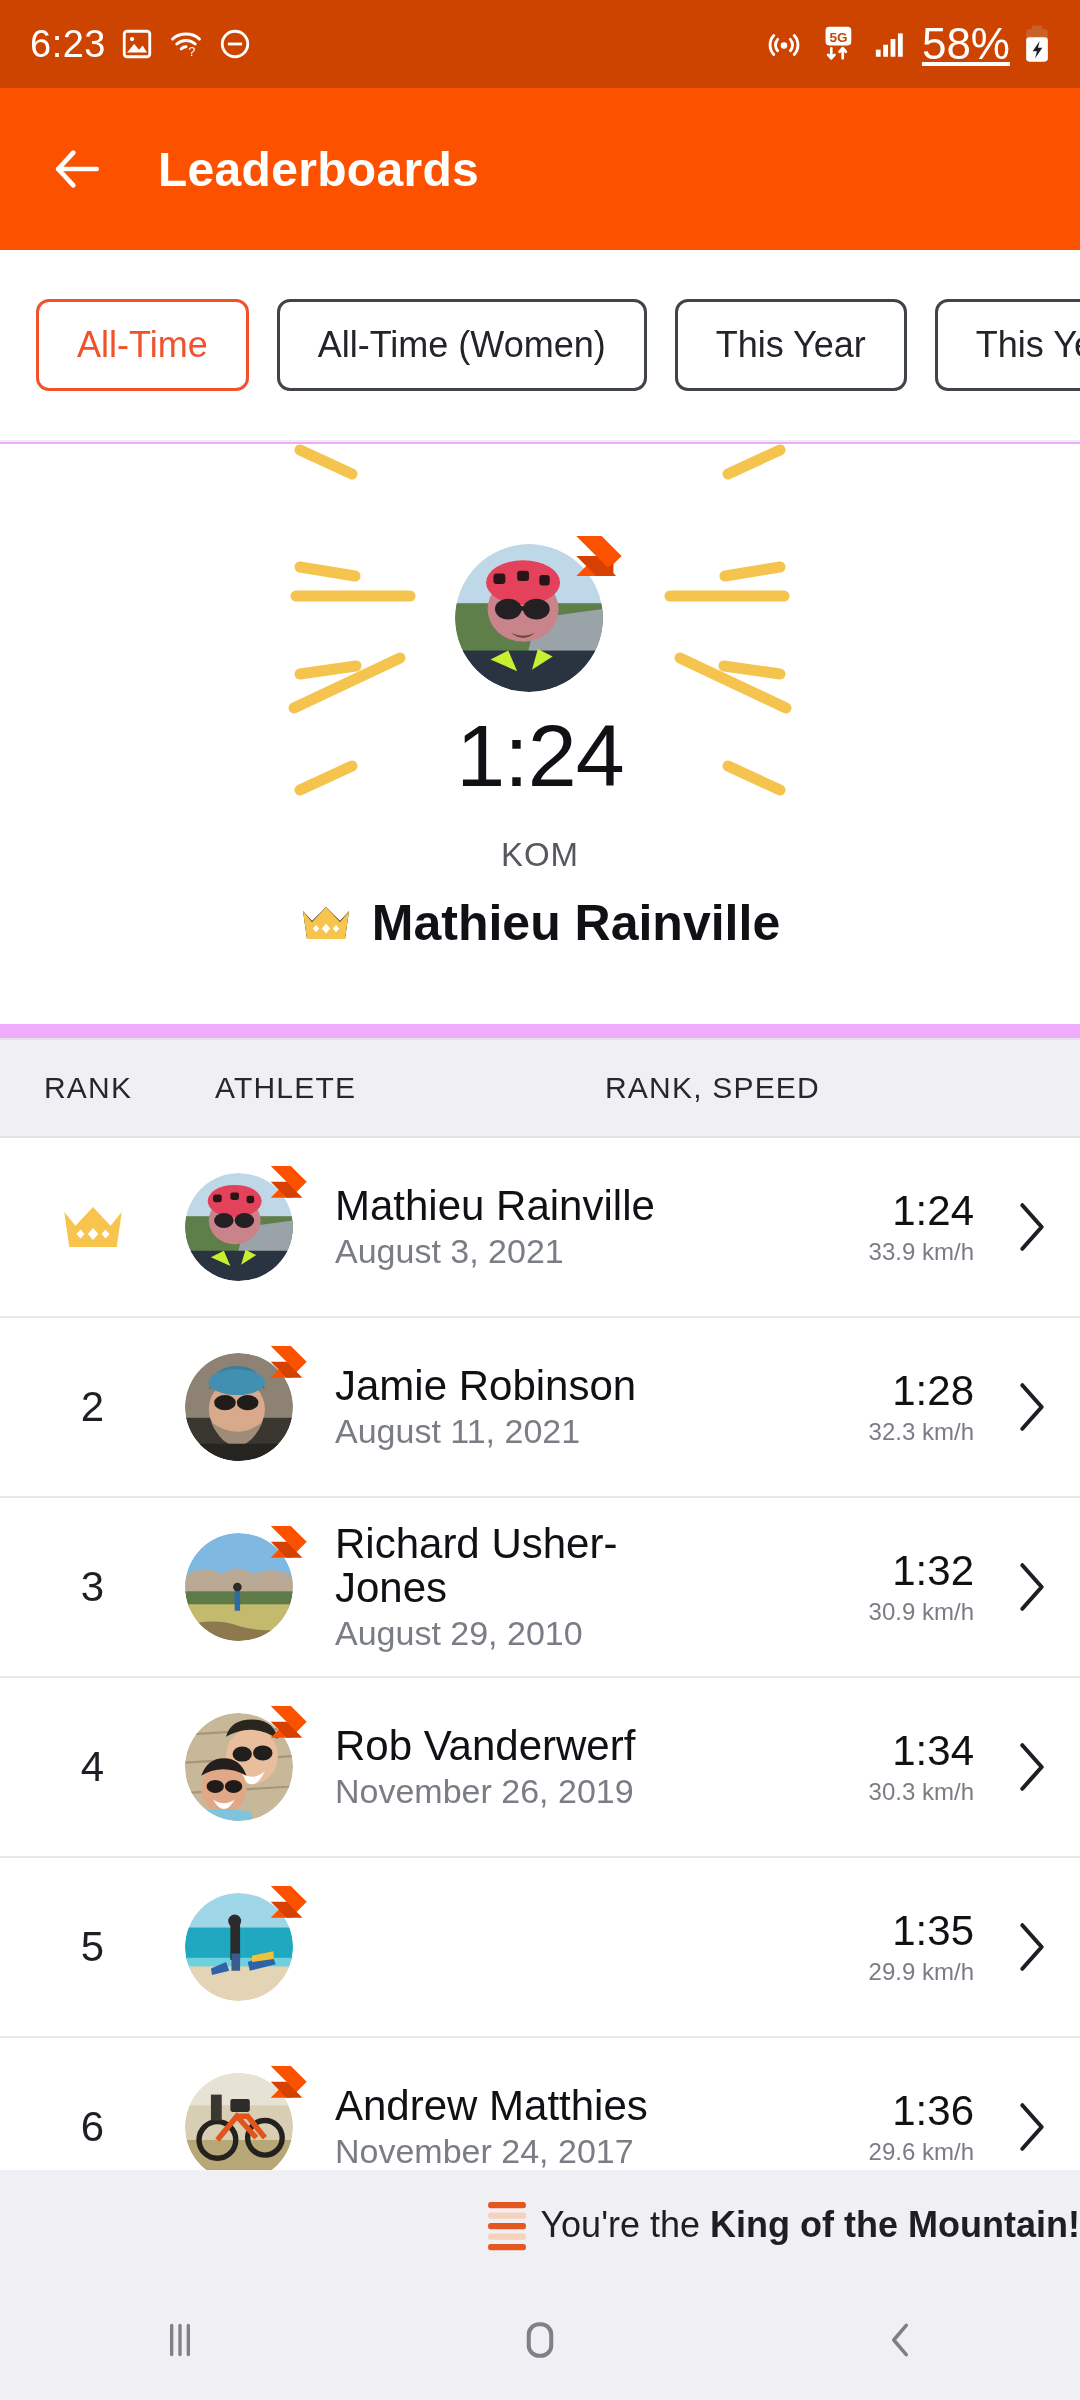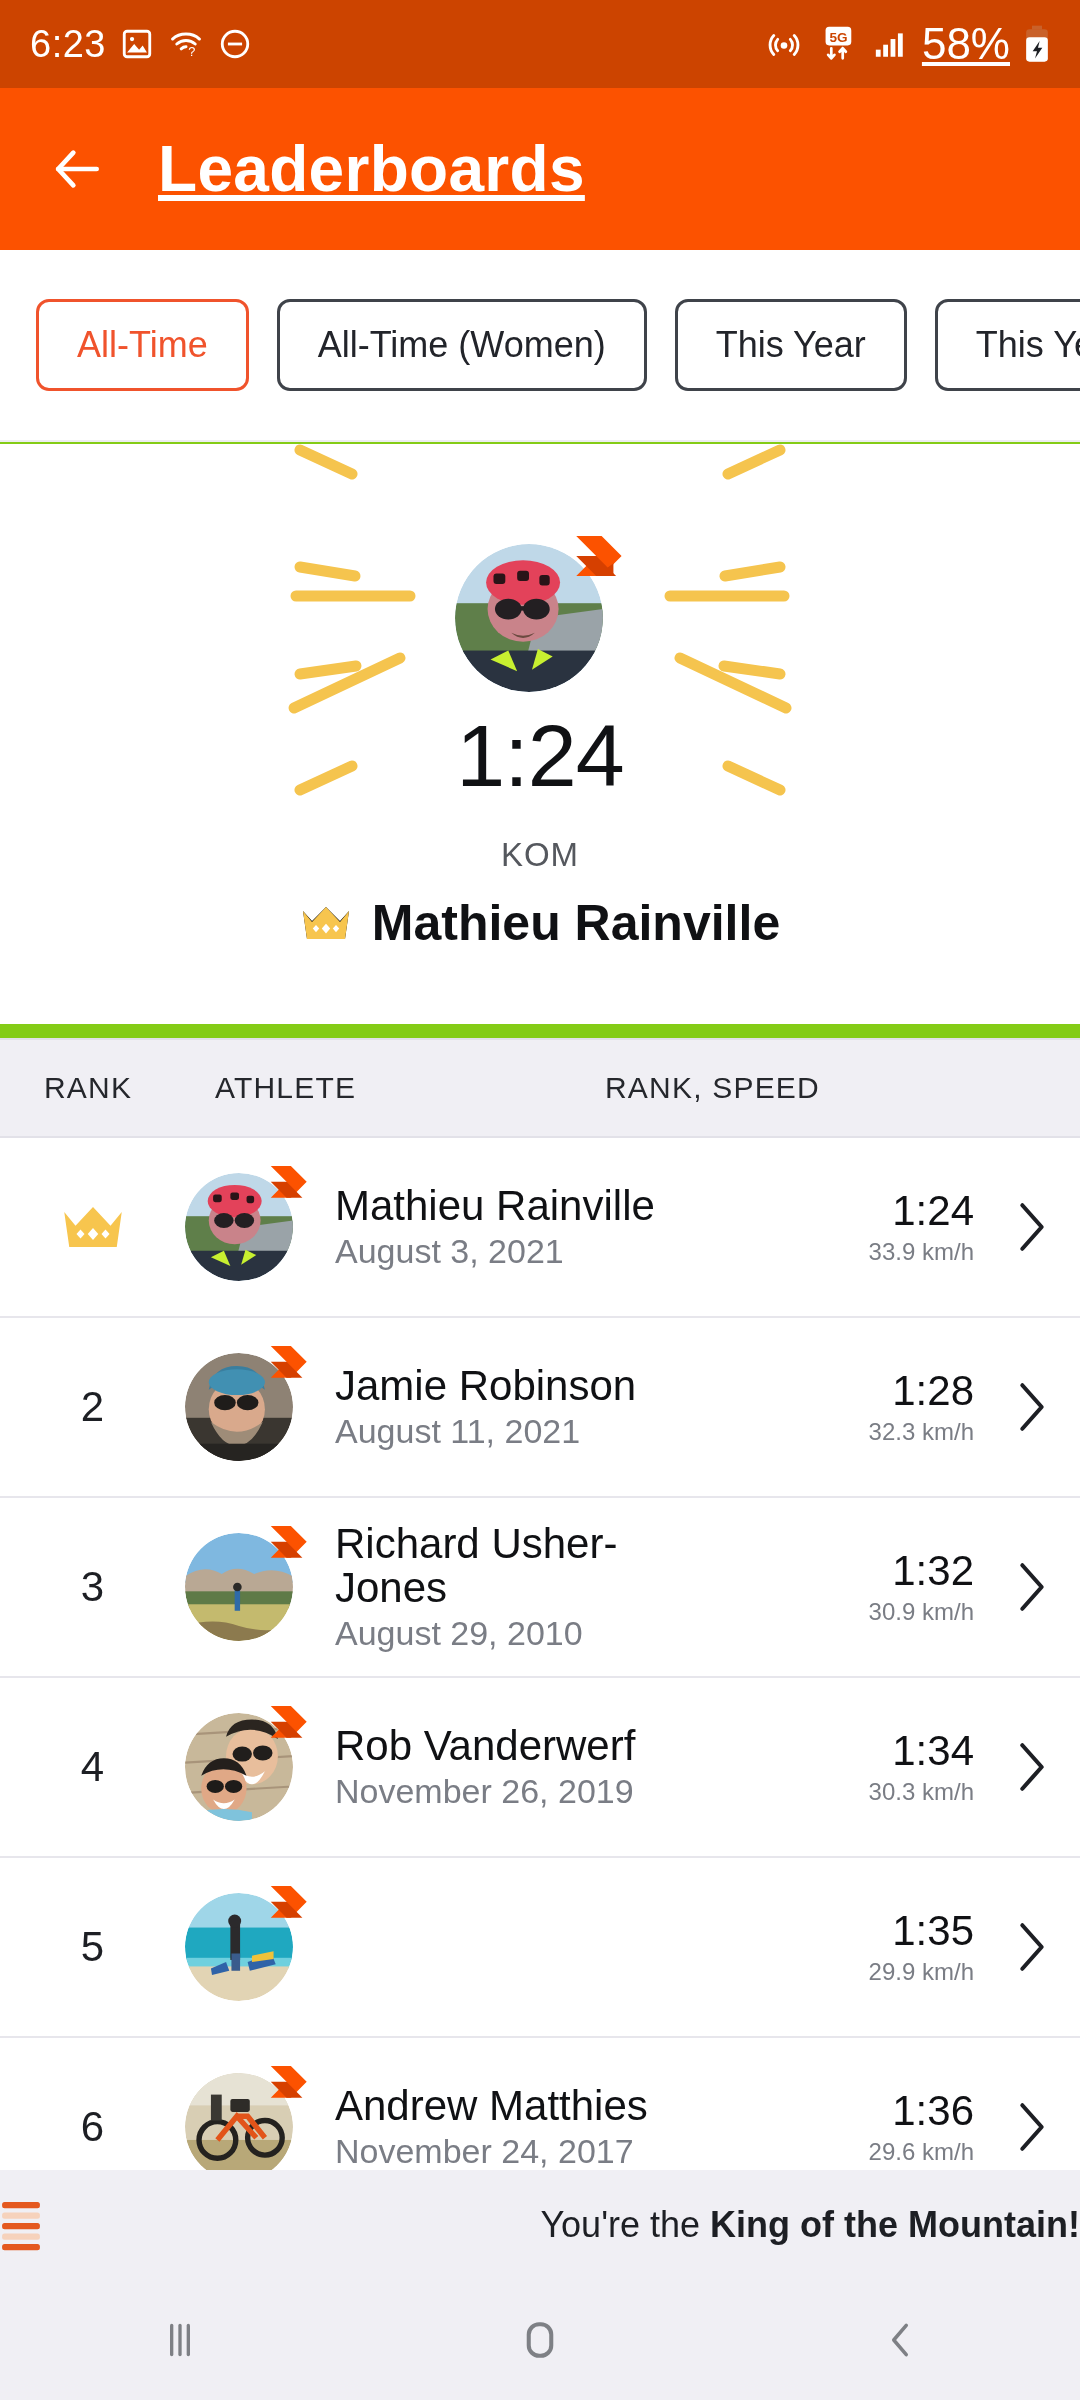--- a/index.html
+++ b/index.html
@@ -2,42 +2,42 @@
 <html><head>
 <meta charset="utf-8">
 <style>
   * { margin:0; padding:0; box-sizing:border-box; }
   html, body {
     width:1080px; height:2400px;
     background:#ffffff;
     font-family:"Liberation Sans", sans-serif;
     overflow:hidden;
   }
-  .phone { position:relative; width:1080px; height:2400px; background:#84cc16; }
+  .phone { position:relative; width:1080px; height:2400px; background:#f0abfc; }
 
   
   .statusbar{
     position:absolute; top:0; left:0; width:1080px; height:88px;
     background:#CC4400; color:#fff;
     display:flex; align-items:center; justify-content:space-between;
     padding:0 28px 0 30px;
   }
   .sb-left{ display:flex; align-items:center; gap:14px; }
   .sb-right{ display:flex; align-items:center; gap:12px; }
   .sb-time{ font-size:38px; letter-spacing:.5px; }
   .sb-pct{ font-size:44px;text-decoration:underline; }
 
   
   .appbar{
     position:absolute; top:88px; left:0; width:1080px; height:162px;
     background:#FC5200; display:flex; align-items:center;
   }
   .back-btn{ width:112px; display:flex; align-items:center; justify-content:center; margin-left:22px; }
   .appbar-title{
-    color:#fff; font-size:64px; font-weight:bold; letter-spacing:.3px; margin-left:24px;text-decoration:underline;
+    color:#fff; font-size:48px; font-weight:bold; letter-spacing:.3px; margin-left:24px;
   }
 
   
   .chipbar{
     position:absolute; top:250px; left:0; width:1080px; height:192px;
     background:#fff; display:flex; align-items:center; padding-left:36px;
     gap:28px; overflow:hidden; border-bottom:2px solid #EDEDF0;
   }
   .chip{
     height:92px; border-radius:13px; border:3px solid #3F434A;
@@ -103,21 +103,21 @@
   .nm{ font-size:42px; color:#101114; line-height:1.05; }
   .dt{ font-size:34px; color:#7A7D85; line-height:1.05; }
   .c-stats{ width:300px; display:flex; flex-direction:column; align-items:flex-end; gap:6px; padding-right:10px; }
   .tm{ font-size:42px; color:#101114; line-height:1.05; }
   .sp{ font-size:24px; color:#7A7D85; line-height:1.05; }
   .c-chev{ width:96px; display:flex; align-items:center; justify-content:center; }
 
   
   .banner{
     position:absolute; left:0; top:2170px; width:1080px; height:110px;
-    background:#F0EFF4; display:flex; align-items:center; justify-content:space-between; gap:12px;
+    background:#F0EFF4; display:flex; align-items:center; justify-content:flex-end; gap:12px;
   }
   .banner-txt{ font-size:36px; color:#1D1F24; }
   .banner-txt b{ font-weight:bold; }
 
   
   .navbar{
     position:absolute; left:0; top:2280px; width:1080px; height:120px;
     background:#F0EFF4; display:flex; align-items:center; justify-content:space-around;
   }
   .nav-btn{ width:150px; height:120px; display:flex; align-items:center; justify-content:center; }

